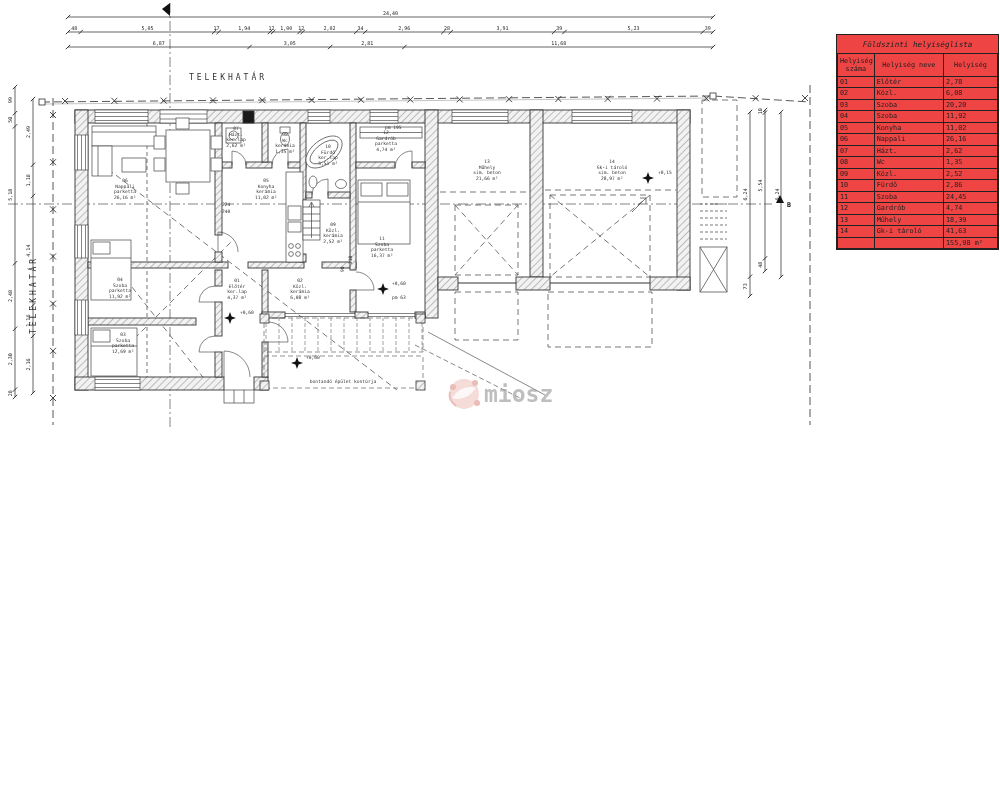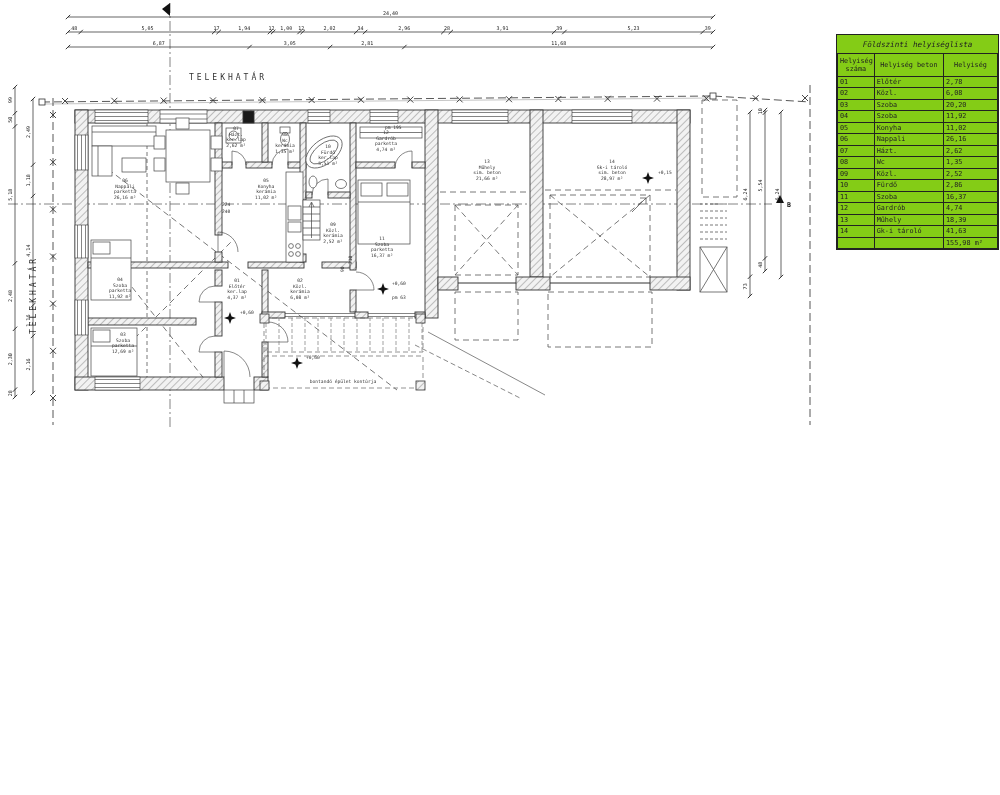--- a/index.html
+++ b/index.html
@@ -6,21 +6,21 @@
   body{width:1000px;height:795px;overflow:hidden;font-family:"DejaVu Sans Mono",monospace;}
   .canvas{position:relative;width:1000px;height:795px;background:#fff;}
   svg{position:absolute;left:0;top:0;}
   svg text{font-family:"DejaVu Sans Mono",monospace;fill:#222;}
   .rl{font-size:4.6px;text-anchor:middle;fill:#333;}
   .dimlbl{font-size:5px;text-anchor:middle;fill:#222;}
   .ann{font-size:4.6px;fill:#333;}
   .telek{font-size:8px;letter-spacing:3px;fill:#333;text-anchor:middle;}
   .secl{font-size:6.5px;fill:#111;font-weight:bold;}
   
-  .room-table{position:absolute;left:836px;top:34px;width:161px;background:#84cc16;
+  .room-table{position:absolute;left:836px;top:34px;width:161px;background:#ef4444;
     border:1.2px solid #222;font-size:7px;color:#222;}
   .rt-title{font-style:italic;text-align:center;padding:5px 0 4px 0;font-size:7.6px;}
   .room-table table{border-collapse:collapse;width:100%;table-layout:fixed;}
   .room-table th,.room-table td{border:1px solid #222;padding:1px 2px;font-weight:normal;
     font-size:6.8px;line-height:1.25;overflow:hidden;white-space:nowrap;}
   .room-table th{text-align:center;height:20px;white-space:normal;}
   .room-table col.c1{width:36px;} .room-table col.c2{width:68px;} .room-table col.c3{width:53px;}
   .room-table tr.total td{border-top:1.2px solid #222;}
   
   .watermark{position:absolute;left:446px;top:374px;width:110px;height:40px;opacity:.8;}
@@ -526,33 +526,46 @@
         </g>
     <g>
           <line x1="781" y1="112" x2="781" y2="277" stroke="#222" stroke-width="0.7"></line>
           <line x1="778.8" y1="114.2" x2="783.2" y2="109.8" stroke="#222" stroke-width="0.9"></line>
           <line x1="778.8" y1="279.2" x2="783.2" y2="274.8" stroke="#222" stroke-width="0.9"></line>
           <text x="778.5" y="194.5" class="dimlbl" transform="rotate(-90 778.5 194.5)">6,24</text>
         </g>
   </g>
 </svg>
 
+<div class="watermark">
+  <svg width="110" height="40" viewBox="0 0 110 40">
+    <g opacity="0.55">
+      <circle cx="18" cy="20" r="15" fill="#e7b0a8"></circle>
+      <path d="M6,24 Q16,10 30,14 Q20,28 6,24 Z" fill="#fff" opacity="0.8"></path>
+      <circle cx="7" cy="13" r="3" fill="#cf6a5f"></circle>
+      <circle cx="29" cy="9" r="3" fill="#cf6a5f"></circle>
+      <circle cx="31" cy="29" r="3" fill="#cf6a5f"></circle>
+      <path d="M4,18 Q2,26 10,32" stroke="#cf6a5f" stroke-width="2" fill="none"></path>
+    </g>
+    <text class="wm-text" x="38" y="28">miosz</text>
+  </svg>
+</div>
 
 <div class="room-table">
   <div class="rt-title">Földszinti helyiséglista</div>
   <table>
     <colgroup>
           <col class="c1">
           <col class="c2">
           <col class="c3">
         </colgroup>
     <thead>
       <tr>
         <th>Helyiség száma</th>
-        <th>Helyiség beton</th>
+        <th>Helyiség neve</th>
         <th>Helyiség</th>
       </tr>
     </thead>
     <tbody>
           <tr>
             <td>01</td>
             <td>Előtér</td>
             <td>2,78</td>
           </tr>
           <tr>
@@ -596,21 +609,21 @@
             <td>2,52</td>
           </tr>
           <tr>
             <td>10</td>
             <td>Fürdő</td>
             <td>2,86</td>
           </tr>
           <tr>
             <td>11</td>
             <td>Szoba</td>
-            <td>16,37</td>
+            <td>24,45</td>
           </tr>
           <tr>
             <td>12</td>
             <td>Gardrób</td>
             <td>4,74</td>
           </tr>
           <tr>
             <td>13</td>
             <td>Műhely</td>
             <td>18,39</td>

